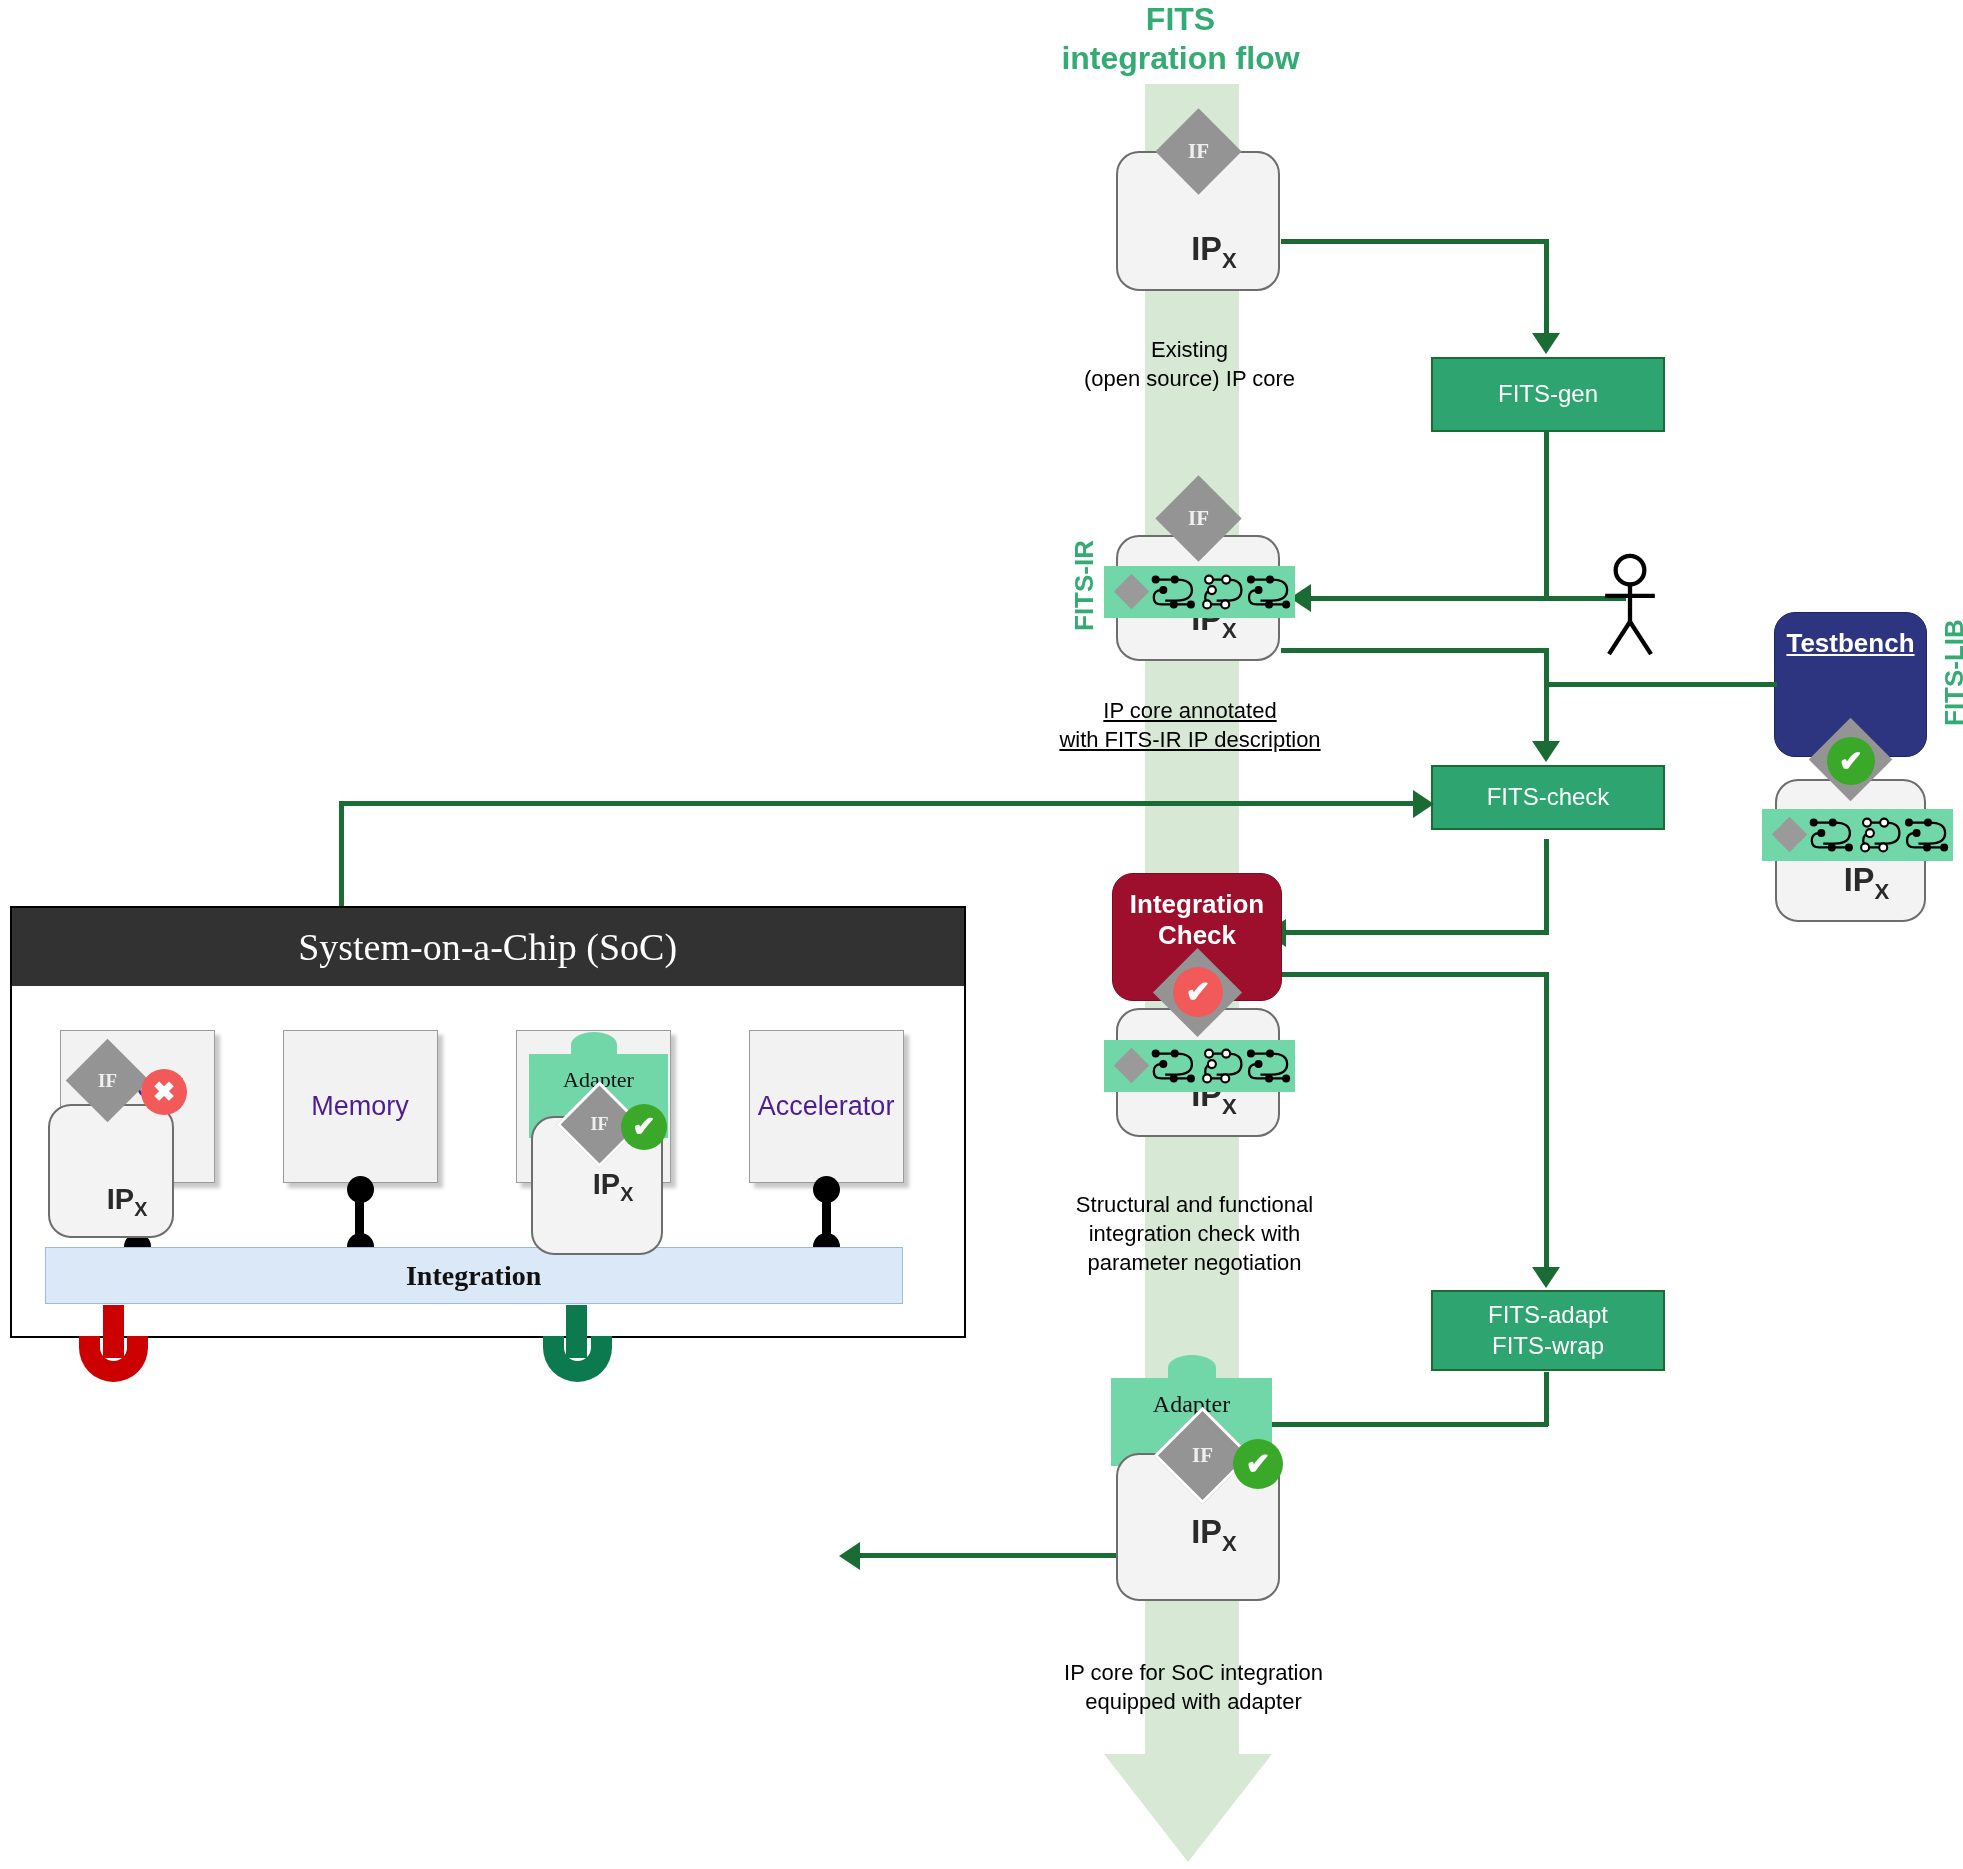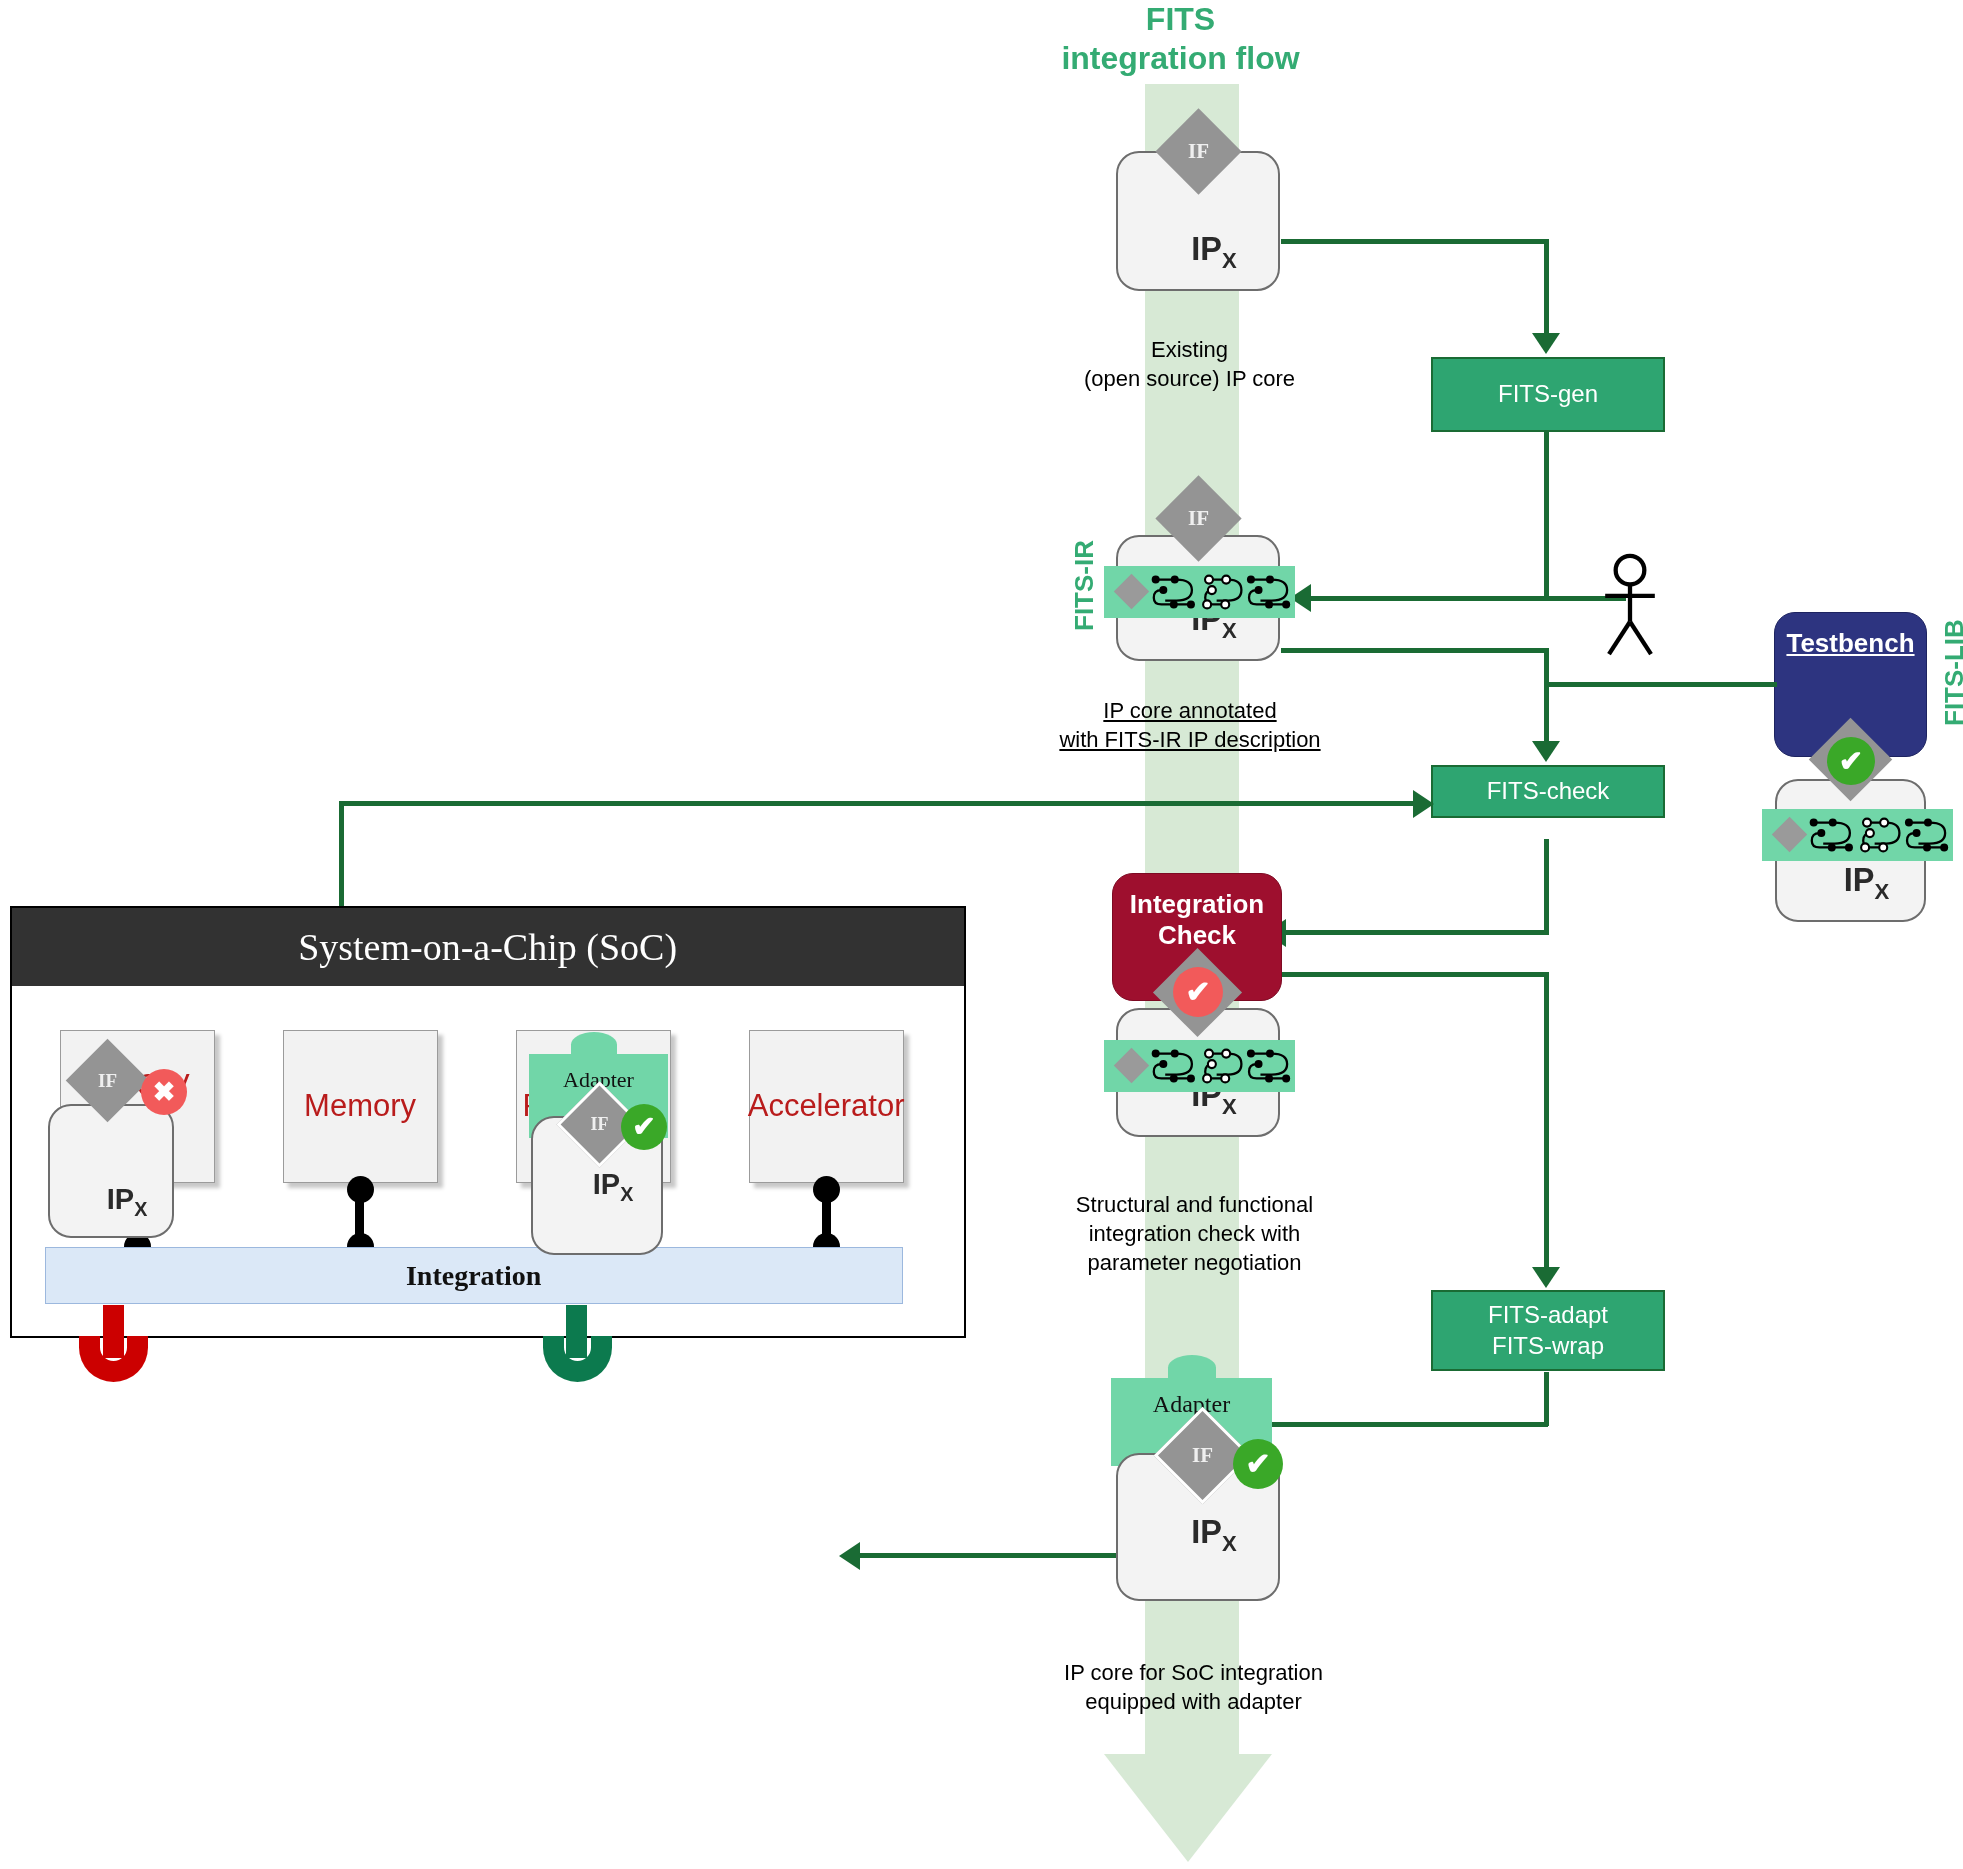--- a/index.html
+++ b/index.html
@@ -181,22 +181,22 @@
     font-size: 38px;
   }
   .soc-block {
     position: absolute;
     background: #f2f2f2;
     border: 1.9px solid #9b9b9b;
     box-shadow: 4.8px 4.8px 3.8px rgba(0,0,0,0.22);
     box-sizing: border-box;
     display: flex; align-items: center; justify-content: center;
     text-align: center;
-    font-size: 31px;
-    color: #b91c1c;
+    font-size: 27px;
+    color: #4c1d95;
     line-height: 1.3;
     white-space: pre-line;
   }
   .interconnect {
     position: absolute;
     background: #dbe8f7;
     border: 1.9px solid #9cb8de;
     box-sizing: border-box;
     display: flex; align-items: center; justify-content: center;
     font-family: "Liberation Serif", serif;
@@ -373,21 +373,21 @@
           <circle cx="128" cy="8" r="4.2"></circle>
         <circle cx="116" cy="19" r="4.2"></circle>
           <circle cx="127" cy="34" r="4.2"></circle>
           <circle cx="145" cy="34" r="4.2"></circle>
       </g>
     </svg>
   </div>
 
   <div class="ln" style="left:1546px; top:682px; width:231px; height:4.8px;"></div>
 
-  <div class="proc-box" style="left:1431px; top:765px; width:234px; height:53px;">FITS-check</div>
+  <div class="proc-box" style="left:1431px; top:765px; width:234px; height:65px;">FITS-check</div>
 
   <div class="ln" style="left:339px; top:801px; width:4.8px; height:107px;"></div>
   <div class="ln" style="left:339px; top:801px; width:1080px; height:4.8px;"></div>
   <div class="ah ah-right" style="left:1413px; top:790px;"></div>
 
   <div class="ln" style="left:1544px; top:839px; width:4.8px; height:96px;"></div>
   <div class="ln" style="left:1286px; top:930px; width:263px; height:4.8px;"></div>
   <div class="ah ah-left" style="left:1265px; top:919px;"></div>
 
   <div class="state-box state-intcheck" style="left:1112px; top:858px; width:170px; height:128px;margin-top:15px;">Integration

